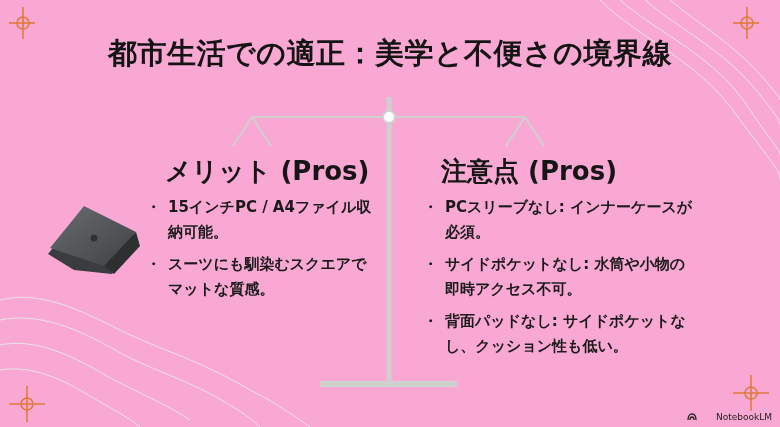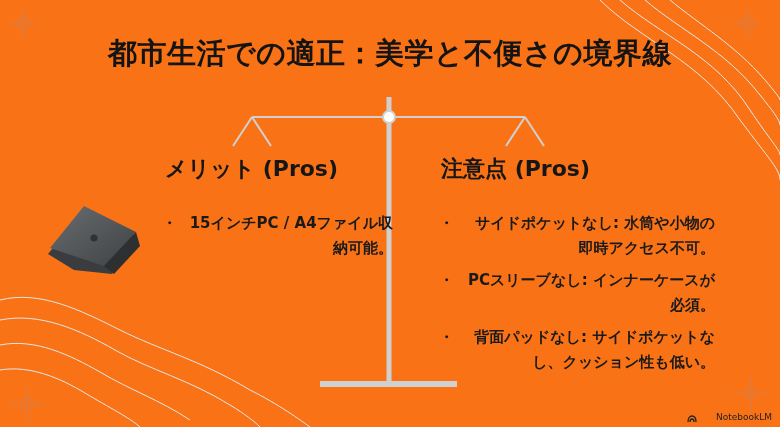--- a/index.html
+++ b/index.html
@@ -1,25 +1,25 @@
 <!DOCTYPE html>
 <html><head>
 <meta charset="utf-8">
 <style>
   html, body { margin:0; padding:0; }
   body { width:780px; height:427px; overflow:hidden; background:#fafafa; font-family:"DejaVu Sans", sans-serif; position:relative; }
-  .slide { position:absolute; left:0; top:0; width:780px; height:427px; background:#f97316; }
+  .slide { position:absolute; left:0; top:0; width:780px; height:427px; background:#f9a8d4; }
   .bg-svg { position:absolute; left:0; top:0; }
   .crosshair { position:absolute; width:40px; height:40px; }
   .title { position:absolute; left:0; width:780px; top:34px; text-align:center; font-size:29px; font-weight:bold; color:#141414; letter-spacing:0.5px; }
-  .col-head { position:absolute; font-size:22px; font-weight:bold; color:#161616; }
-  .bullets { position:absolute; margin:16px; padding:0; list-style:none; font-size:15px; font-weight:bold; color:#1a1a1a; line-height:25px;text-align:right; }
+  .col-head { position:absolute; font-size:26px; font-weight:bold; color:#161616; }
+  .bullets { position:absolute; margin:0; padding:0; list-style:none; font-size:15px; font-weight:bold; color:#1a1a1a; line-height:25px; }
   .bullets li { position:relative; padding-left:16px; margin-bottom:7px; }
   .bullets li::before { content:"・"; position:absolute; left:-6px; top:0; }
-  .brand { position:absolute; right:8px; bottom:5px; font-size:9px; color:#222; display:flex; align-items:flex-end; gap:19px; }
+  .brand { position:absolute; right:8px; bottom:5px; font-size:9px; color:#222; display:flex; align-items:flex-start; gap:19px; }
 </style>
 </head>
 <body>
 
 <div class="slide">
 
   <svg class="bg-svg" width="780" height="427">
     <g fill="none" stroke="#e6e6e6" stroke-width="1">
       <path d="M600 0 C640 40 700 60 740 120 C770 160 780 170 780 180"></path>
       <path d="M620 0 C660 35 715 55 750 110 C770 140 780 150 780 155"></path>
@@ -85,26 +85,27 @@
     </defs>
     <polygon points="4,58 40,14 92,40 68,78 30,74" fill="#3a3c3f"></polygon>
     <polygon points="6,52 40,10 92,36 60,70" fill="url(#lid)"></polygon>
     <polygon points="60,70 92,36 96,50 70,78" fill="#2d2f31"></polygon>
     <circle cx="50" cy="42" r="3.5" fill="#2f3133"></circle>
   </svg>
 
   <div class="col-head" style="left:165px;top:154px;">メリット (Pros)</div>
   <ul class="bullets" style="left:152px;top:195px;width:225px;">
     <li>15インチPC / A4ファイル収納可能。</li>
+    <li>スーツにも馴染むスクエアでマットな質感。</li>
   </ul>
 
   <div class="col-head" style="left:441px;top:154px;">注意点 (Pros)</div>
   <ul class="bullets" style="left:429px;top:195px;width:270px;">
+    <li>PCスリーブなし: インナーケースが必須。</li>
     <li>サイドポケットなし: 水筒や小物の即時アクセス不可。</li>
-    <li>PCスリーブなし: インナーケースが必須。</li>
     <li>背面パッドなし: サイドポケットなし、クッション性も低い。</li>
   </ul>
 
   <div class="brand">
     <svg width="10" height="8" viewBox="0 0 10 8">
       <path d="M1 8 C1 4 3 2 5 2 C7 2 9 4 9 8" fill="none" stroke="#222" stroke-width="1.3"></path>
       <path d="M3 8 C3 6 4 5 5 5 C6 5 7 6 7 8" fill="none" stroke="#222" stroke-width="1.3"></path>
     </svg>
     <span>NotebookLM</span>
   </div>

